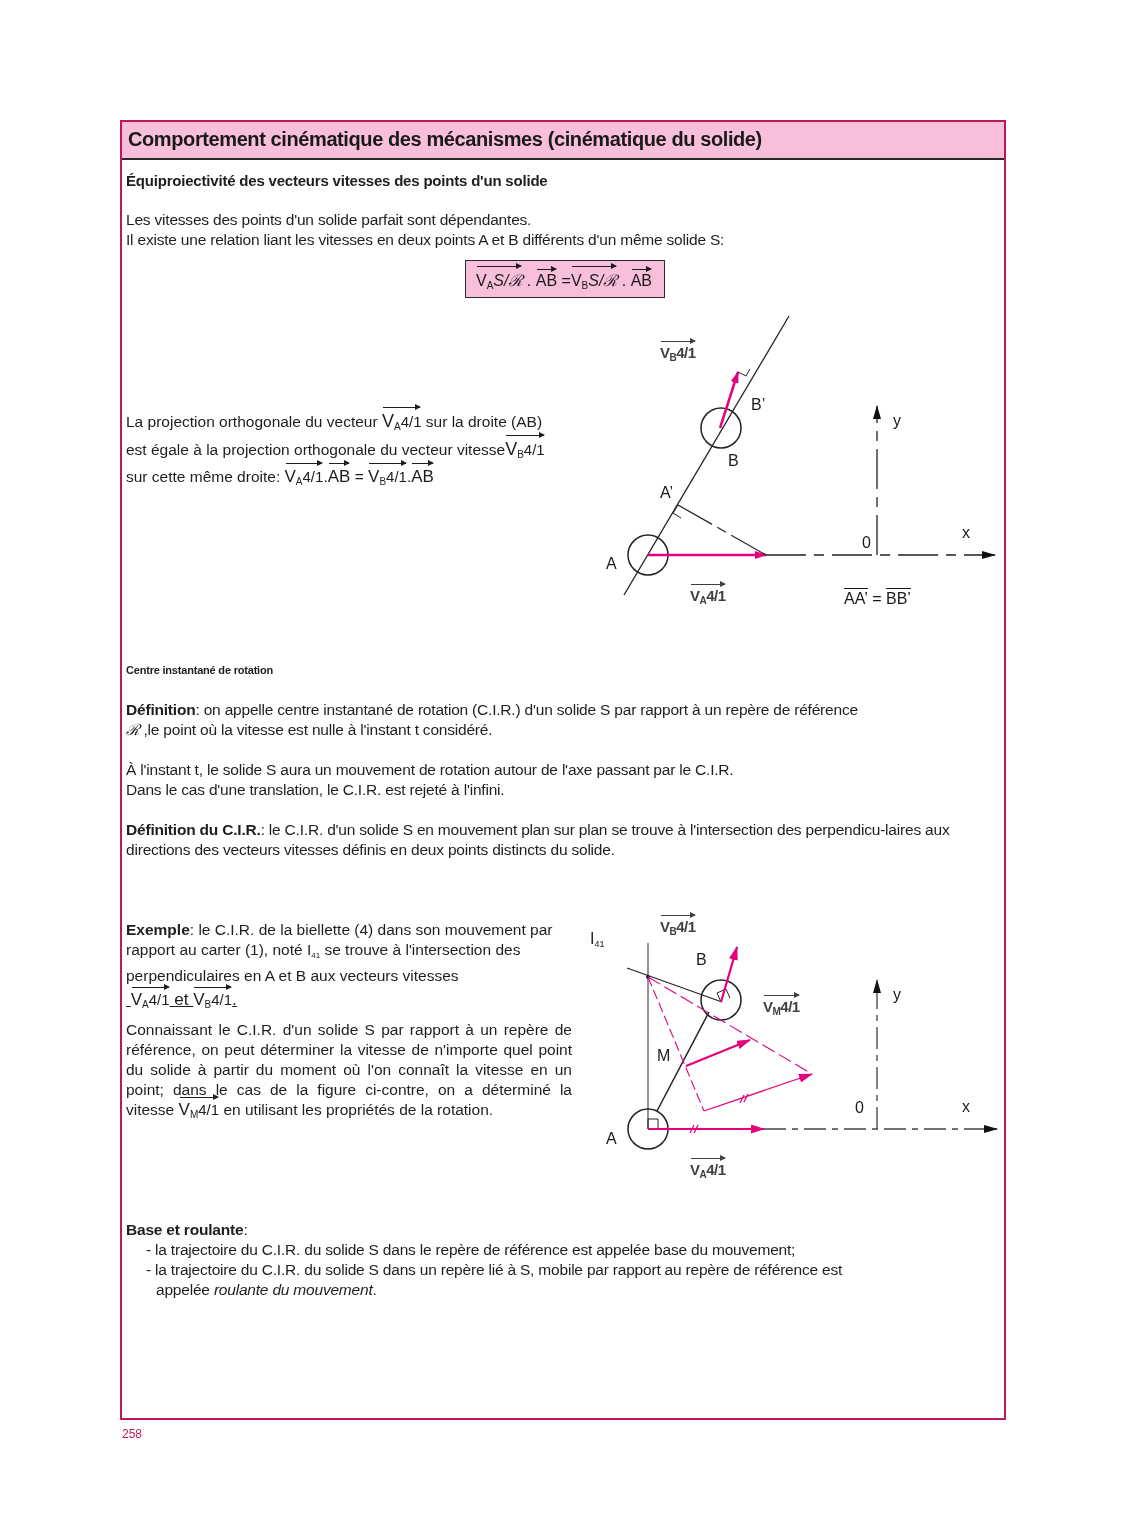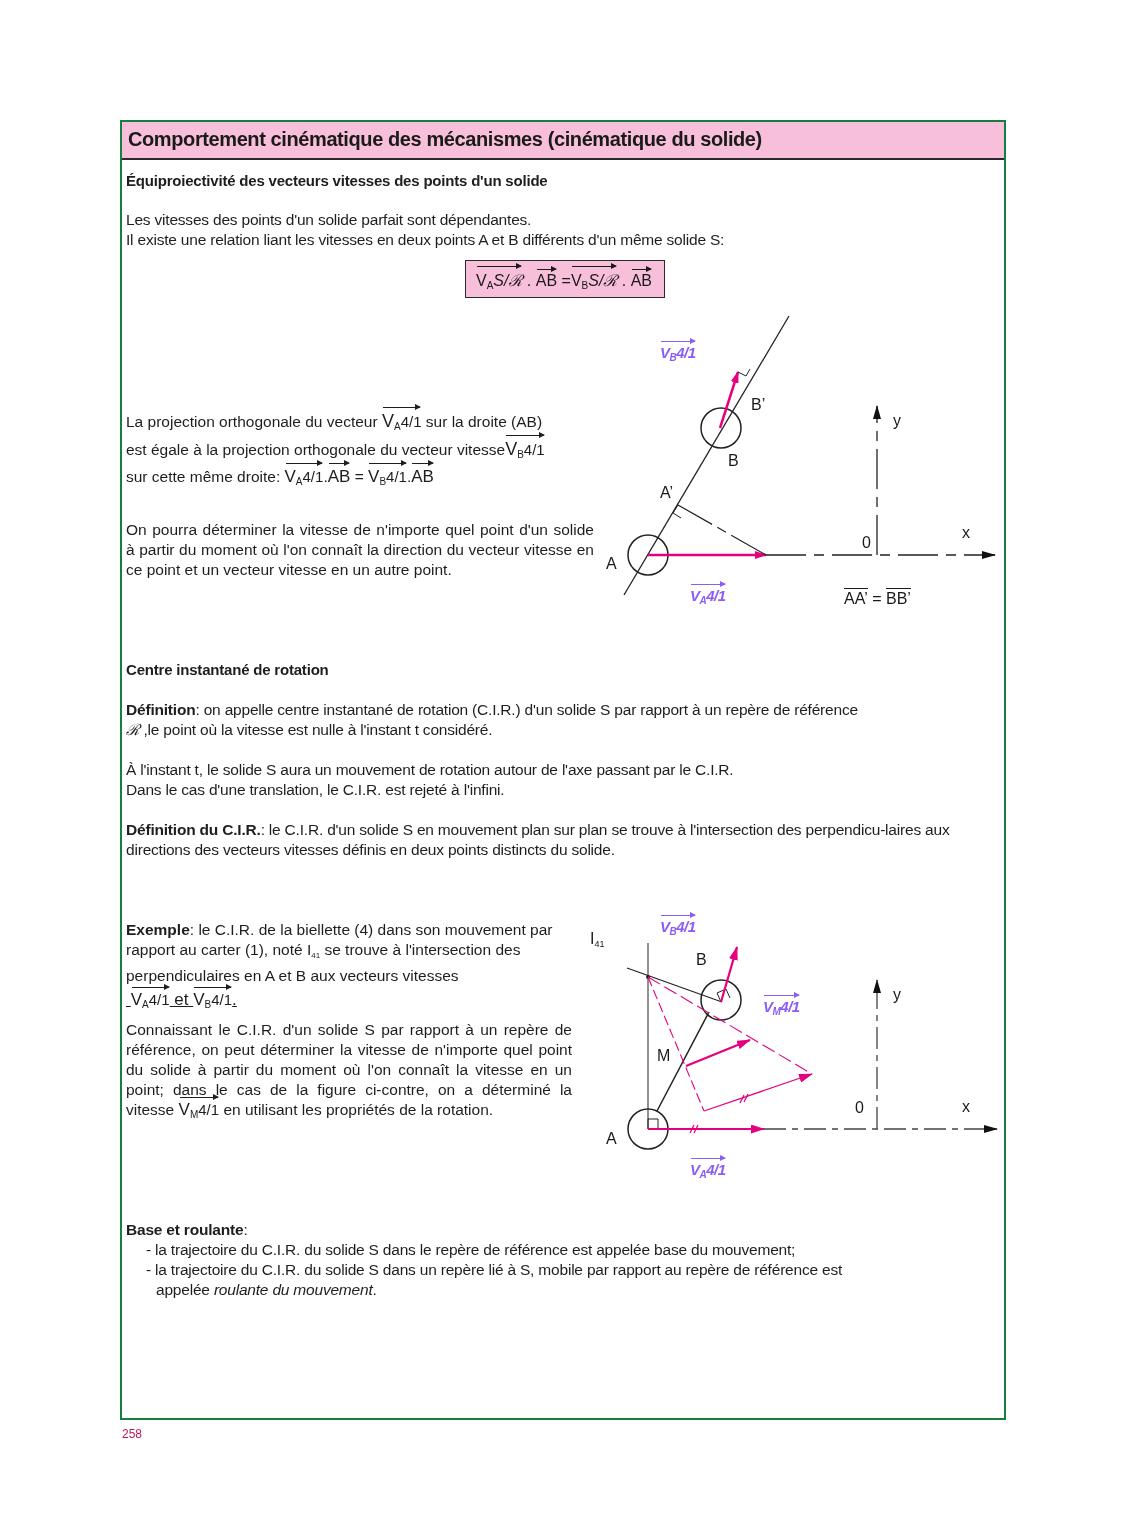--- a/index.html
+++ b/index.html
@@ -1,32 +1,32 @@
 <!DOCTYPE html>
 <html><head>
 <meta charset="utf-8">
 <style>
   html, body { margin: 0; padding: 0; background: #ffffff; }
   body { width: 1125px; height: 1539px; position: relative; font-family: "Liberation Sans", sans-serif; color: #1a1a1a; }
-  .frame { position: absolute; left: 120px; top: 120px; width: 882px; height: 1296px; border: 2px solid #15803d; box-sizing: content-box; }
+  .frame { position: absolute; left: 120px; top: 120px; width: 882px; height: 1296px; border: 2px solid #be185d; box-sizing: content-box; }
   .title-bar { position: absolute; left: 0; top: 0; right: 0; height: 36px; background: #f7bfd9; border-bottom: 2px solid #2a2a2a; }
   .title-bar span { position: absolute; left: 6px; top: 6px; font-size: 20px; font-weight: bold; letter-spacing: -0.4px; color: #1a1a1a; }
   .txt { position: absolute; font-size: 15.5px; line-height: 20px; color: #1e1e1e; }
   .cond { letter-spacing: -0.2px; }
   .h { font-weight: bold; }
   .justify { text-align: justify; }
   .formula-box { position: absolute; left: 343px; top: 138px; width: 198px; height: 36px; background: #f7bfd9; border: 1.5px solid #2a2a2a; font-size: 16px; }
   .vec { position: relative; display: inline-block; }
   .vec::before { content: ""; position: absolute; left: 1px; right: 1px; top: -3px; height: 1.2px; background: currentColor; }
   .vec::after { content: ""; position: absolute; right: 0px; top: -6px; border-left: 6px solid currentColor; border-top: 3.5px solid transparent; border-bottom: 3.5px solid transparent; }
   .bar { position: relative; display: inline-block; }
   .bar::before { content: ""; position: absolute; left: 0; right: 0; top: -2px; height: 1.2px; background: currentColor; }
   sub { font-size: 10px; vertical-align: -3px; }
   .lbl { position: absolute; font-size: 16px; color: #1a1a1a; }
-  .mlbl { position: absolute; font-size: 15px; color: #8b5cf6; font-weight: bold; letter-spacing: -0.5px; font-style: italic; }
+  .mlbl { position: absolute; font-size: 15px; color: #404040; font-weight: bold; letter-spacing: -0.5px; }
   .page-num { position: absolute; left: 122px; top: 1427px; font-size: 12px; color: #be185d; }
   svg { position: absolute; left: 0; top: 0; overflow: visible; }
 </style>
 </head>
 <body>
 
 <div class="frame">
   <div class="title-bar">
     <span>Comportement cinématique des mécanismes (cinématique du solide)</span>
   </div>
@@ -42,23 +42,22 @@
     </div>
   </div>
 
 
   <div class="txt" style="left:4px; top:288px; width:480px; line-height:22px;">
     <span>La projection orthogonale du vecteur </span><span class="vec" style="font-size:18px;"><span>V</span><sub>A</sub><span style="font-size:15px;">4/1</span></span><span> sur la droite (AB)</span><br>
     <span>est égale à la projection orthogonale du vecteur vitesse</span><span class="vec" style="font-size:18px;"><span>V</span><sub>B</sub><span style="font-size:15px;">4/1</span></span><br>
     <span>sur cette même droite: </span><span class="vec" style="font-size:17px;"><span>V</span><sub>A</sub><span style="font-size:15px;">4/1</span></span><span>.</span><span class="vec" style="font-size:17px;"><span>AB</span></span><span> = </span><span class="vec" style="font-size:17px;"><span>V</span><sub>B</sub><span style="font-size:15px;">4/1</span></span><span>.</span><span class="vec" style="font-size:17px;"><span>AB</span></span>
   </div>
 
-  <div class="txt justify" style="left:4px; top:398px; width:468px;">On pourra déterminer la vitesse de n'importe quel point d'un solide à partir du moment où l'on connaît la direction du vecteur vitesse en ce point et un vecteur vitesse en un autre point.</div>
 
-  <div class="txt h cond" style="left:4px; top:538px; font-size:15px;">Centre instantané de rotation</div>
+  <div class="txt h cond" style="left:4px; top:538px; font-size:11px;">Centre instantané de rotation</div>
 
   <div class="txt cond" style="left:4px; top:578px; width:870px;">
     <b>Définition</b><span>: on appelle centre instantané de rotation (C.I.R.) d'un solide S par rapport à un repère de référence</span><br>
     <i style="font-family:'DejaVu Serif', serif;">ℛ</i><span> ,le point où la vitesse est nulle à l'instant t considéré.</span>
   </div>
 
   <div class="txt cond" style="left:4px; top:658px;">Dans le cas d'une translation, le C.I.R. est rejeté à l'infini.</div>
   <div class="txt cond" style="left:4px; top:638px;">À l'instant t, le solide S aura un mouvement de rotation autour de l'axe passant par le C.I.R.</div>
 
   <div class="txt cond" style="left:4px; top:698px; width:874px;">

